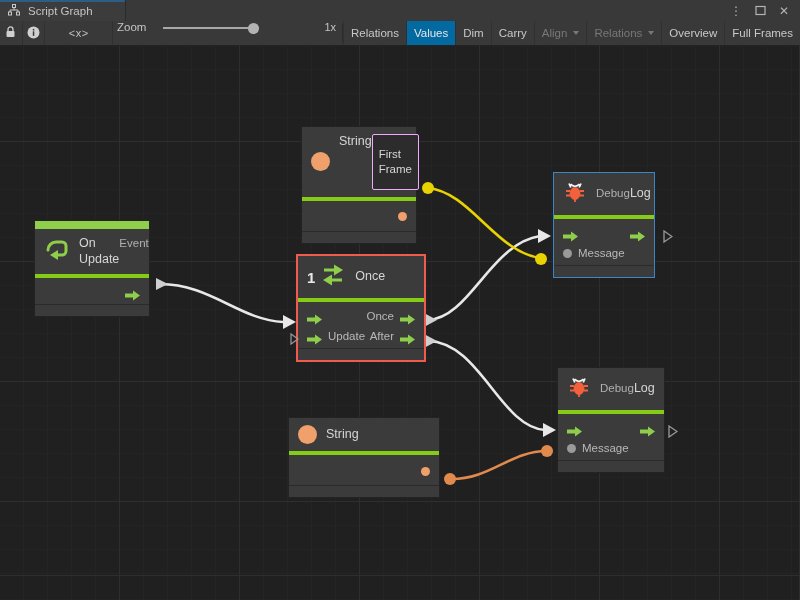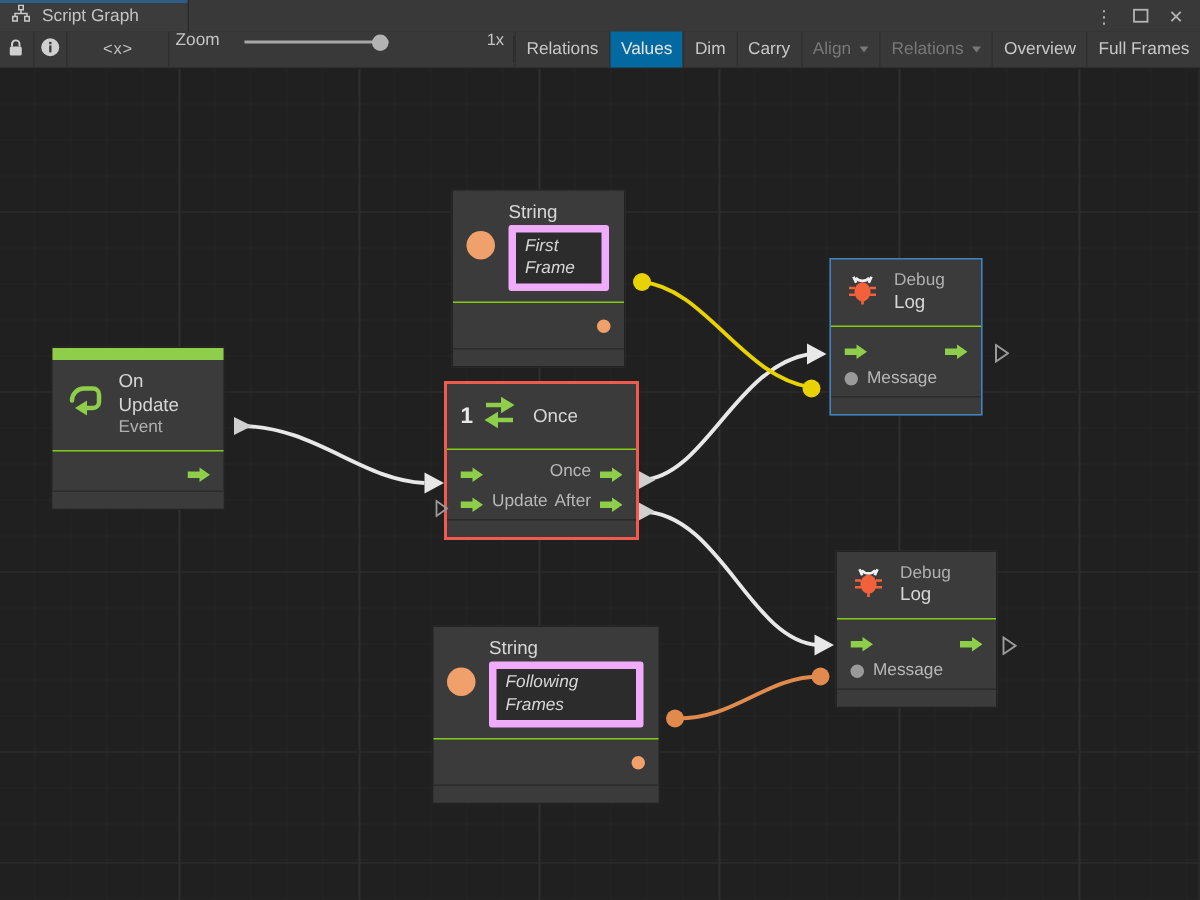--- a/index.html
+++ b/index.html
@@ -97,49 +97,49 @@
   .node {
     position: absolute;
     background: #3b3b3b;
     border: 1px solid #232323;
     color: #d2d2d2;
   }
   .node.sel-red   { border: 2px solid #ef5b4c; }
   .node.sel-blue  { border: 1px solid #3e85c6; }
 
   .nhead { display: flex; align-items: center; gap: 9px; padding: 7px 10px 7px 9px; }
-  .nhead-txt { display: flex; flex-direction: column; }
+  .nhead-txt { display: flex; flex-direction: row; }
   .ntitle { font-size: 12.5px; color: #d6d6d6; line-height: 1.25; }
   .nsub   { font-size: 11.5px; color: #b0b0b0; line-height: 1.25; }
 
   .greenbar { height: 8px; background: #8fce4a; }
 
-  .nbody { border-top: 1px solid #84cc16; padding: 4px 0 2px; }
+  .nbody { border-top: 4px solid #84cc16; padding: 4px 0 2px; }
   .nfoot { border-top: 1px solid #2b2b2b; height: 12px; background: #3b3b3b; }
 
   .prow { display: flex; align-items: center; justify-content: space-between; padding: 2px 9px; min-height: 20px; }
   .pgroup { display: flex; align-items: center; gap: 6px; }
   .plabel { font-size: 11.5px; color: #b8b8b8; }
 
   
   .farrow { width: 15px; height: 11px; flex: 0 0 auto; }
   
   .dot { width: 9px; height: 9px; border-radius: 50%; flex: 0 0 auto; }
   .dot-grey   { background: #9a9a9a; }
   .dot-orange { background: #f0a06a; }
   .tri-in {
     position: absolute; width: 0; height: 0;
     border-top: 5.5px solid transparent; border-bottom: 5.5px solid transparent;
     border-left: 8px solid #9a9a9a;
   }
 
   
   .strfield {
-    background: #2c2c2c; border: 5px solid #f0abfc; border-radius: 2px;
-    color: #d6d6d6; font-size: 11.5px; padding: 2px 6px; line-height: 1.3; font-style: italic;
+    background: #2c2c2c; border: 1px solid #f0abfc; border-radius: 2px;
+    color: #d6d6d6; font-size: 11.5px; padding: 12px 6px; line-height: 1.3;
   }
   .circ-orange { width: 19px; height: 19px; border-radius: 50%; background: #f0a06a; flex: 0 0 auto; }
   .num1 { font-size: 15px; font-weight: bold; color: #e8e8e8; line-height: 1; }
 </style>
 </head>
 <body>
 
 <div id="app">
 
   <div class="tabbar">
@@ -259,21 +259,21 @@
         <circle cx="541" cy="213" r="6" fill="#e8d200"></circle>
       </g>
 
       <g>
         <path d="M450,433 C490,434 510,405 547,405" fill="none" stroke="#e08b4d" stroke-width="2.6"></path>
         <circle cx="450" cy="433" r="6" fill="#e08b4d"></circle>
         <circle cx="547" cy="405" r="6" fill="#e08b4d"></circle>
       </g>
     </svg>
 
-    <div class="node" style="left:34px; top:185px; width:116px;">
+    <div class="node" style="left:34px; top:174px; width:116px;">
       <div class="greenbar"></div>
       <div class="nhead">
         <span>
           <svg width="26" height="24" viewBox="0 0 26 24">
             <path d="M4 12a8 8 0 0 1 8-8h6a4 4 0 0 1 4 4v5a4 4 0 0 1-4 4h-5" fill="none" stroke="#8fce4a" stroke-width="3" stroke-linecap="round"></path>
             <polygon points="14,12 14,22 6,17" fill="#8fce4a"></polygon>
           </svg>
         </span>
         <span class="nhead-txt">
           <span class="ntitle">On Update</span>
@@ -363,21 +363,20 @@
       <svg width="9" height="12" viewBox="0 0 9 12" style="position:absolute; left:0; top:-6px;">
         <polygon points="1,1 8,6 1,11" fill="none" stroke="#9a9a9a" stroke-width="1.2"></polygon>
       </svg>
     </div>
 
     <div class="node" style="left:288px; top:371px; width:152px;">
       <div class="nhead">
         <span class="circ-orange"></span>
         <span class="nhead-txt">
           <span class="ntitle">String</span>
-          <span class="strfield">Following Frames</span>
         </span>
       </div>
       <div class="nbody">
         <div class="prow" style="justify-content:flex-end; min-height:24px;">
           <span class="dot dot-orange"></span>
         </div>
       </div>
       <div class="nfoot"></div>
     </div>
 

